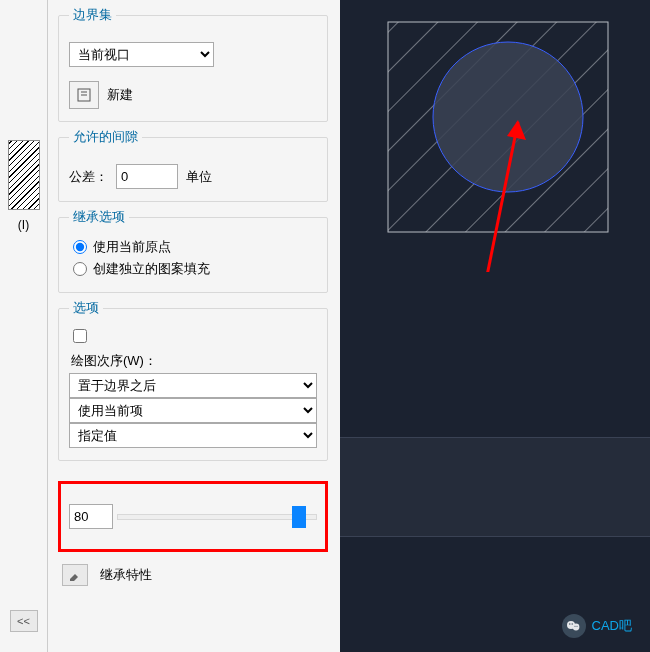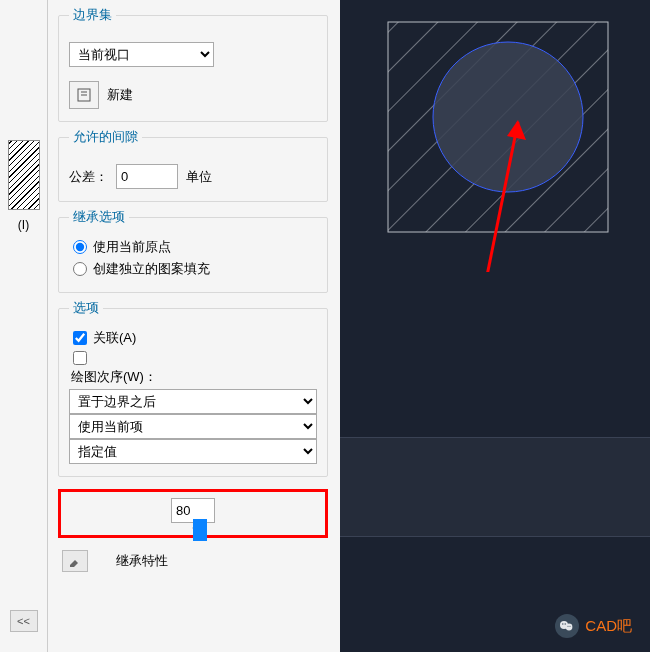--- a/index.html
+++ b/index.html
@@ -54,43 +54,42 @@
       padding: 2px 4px;
       height: 25px;
     }
     select { width: 145px; }
     .small-btn {
       width: 30px; height: 28px; border: 1px solid #aaa; background: #f2f2f2;
       display: inline-flex; align-items: center; justify-content: center;
     }
     .radio-row, .check-row { display: flex; align-items: center; gap: 6px; padding: 2px 4px; }
     .radio-row input, .check-row input { width: 14px; height: 14px; }
-    .field-lbl { margin: 1px 0 3px 2px; display: block; }
+    .field-lbl { margin: 7px 0 3px 2px; display: block; }
     .wide-select { width: 100%; }
     .thin-input { width: 62px; text-align: left; padding-left: 4px; }
     .highlight-box {
       border: 3px solid #ff0000;
-      padding: 6px 8px;
+      padding: 20px 8px;
       display: flex; align-items: center; gap: 4px;
-      margin-top: 12px;
-      flex-direction: column;
+      margin-top: 20px;
     }
     .slider-input {
       width: 44px; height: 22px; border: 1px solid #3399ff; background:#fff;
       font-size: 13px; padding: 0 3px;
     }
     .slider-track {
       flex: 1; height: 6px; background: #eeeeee; border: 1px solid #d8d8d8;
       position: relative;
     }
     .slider-thumb {
       width: 14px; height: 22px; background: #0a84ff;
       position: absolute; top: -9px; left: 88%;
     }
-    .footer-row { display: flex; align-items: center; gap: 28px; margin-top: 12px; padding-left: 4px;}
+    .footer-row { display: flex; align-items: center; gap: 12px; margin-top: 12px; padding-left: 4px;}
     .footer-icon {
       width: 26px; height: 22px; border: 1px solid #bbb; background: #eaeaea;
       display: flex; align-items: center; justify-content: center;
     }
     .canvas {
       flex: 1;
       position: relative;
       background: #1b2230;
     }
     .command-area {
@@ -98,21 +97,21 @@
       left: 0; right: 0;
       bottom: 115px;
       height: 100px;
       background: #252c3a;
       border-top: 1px solid #3a4254;
       border-bottom: 1px solid #3a4254;
     }
     .watermark {
       position: absolute;
       right: 18px; bottom: 14px;
-      color: #f97316; font-size: 15px;
+      color: #0ea5e9; font-size: 13px;
       display: flex; align-items: center; gap: 6px;
     }
     .wm-icon {
       width: 24px; height: 24px; border-radius: 50%;
       background: #3a4a5a; display: flex; align-items: center; justify-content: center;
       color: #e5e7ea; font-size: 14px;
     }
     svg.drawing {
       position: absolute;
       top: 12px; right: 22px;
@@ -164,24 +163,20 @@
       <span>使用当前原点</span>
     </label>
     <label class="radio-row">
       <input type="radio" name="inh" style="">
       <span>创建独立的图案填充</span>
     </label>
   </fieldset>
 
   <fieldset>
     <legend>选项</legend>
-    <label class="check-row">
-      <input type="checkbox" checked="" style="">
-      <span>关联(A)</span>
-    </label>
     <label class="check-row">
       <input type="checkbox" style="">
     </label>
 
     <span class="field-lbl">绘图次序(W)：</span>
     <select class="wide-select">
       <option>置于边界之后</option>
     </select>
 
     <select class="wide-select">

